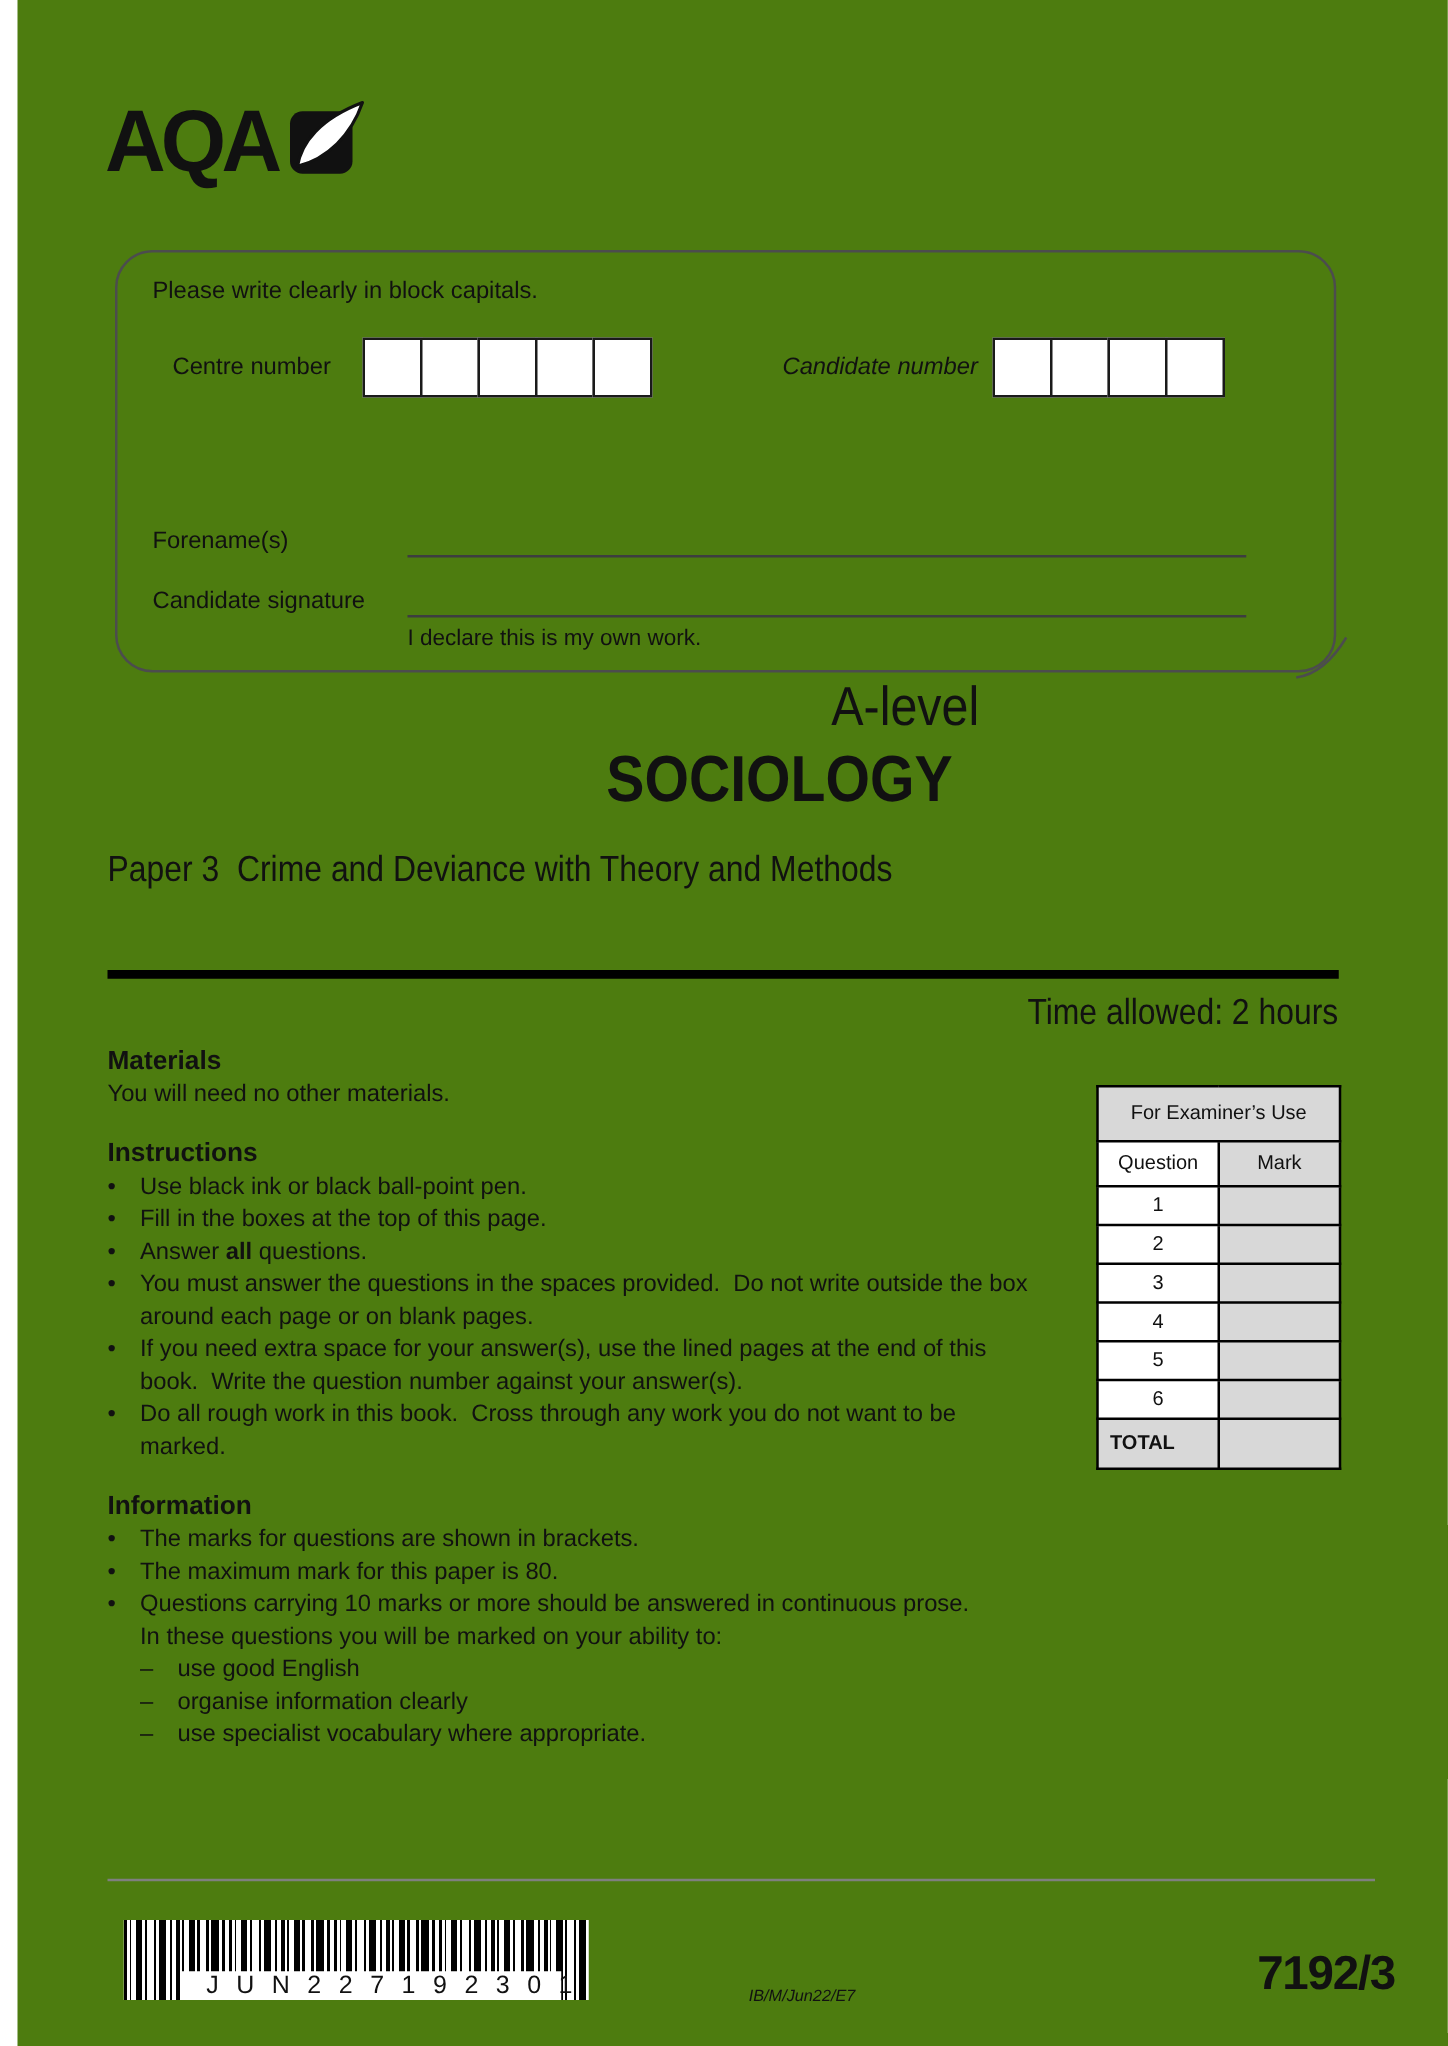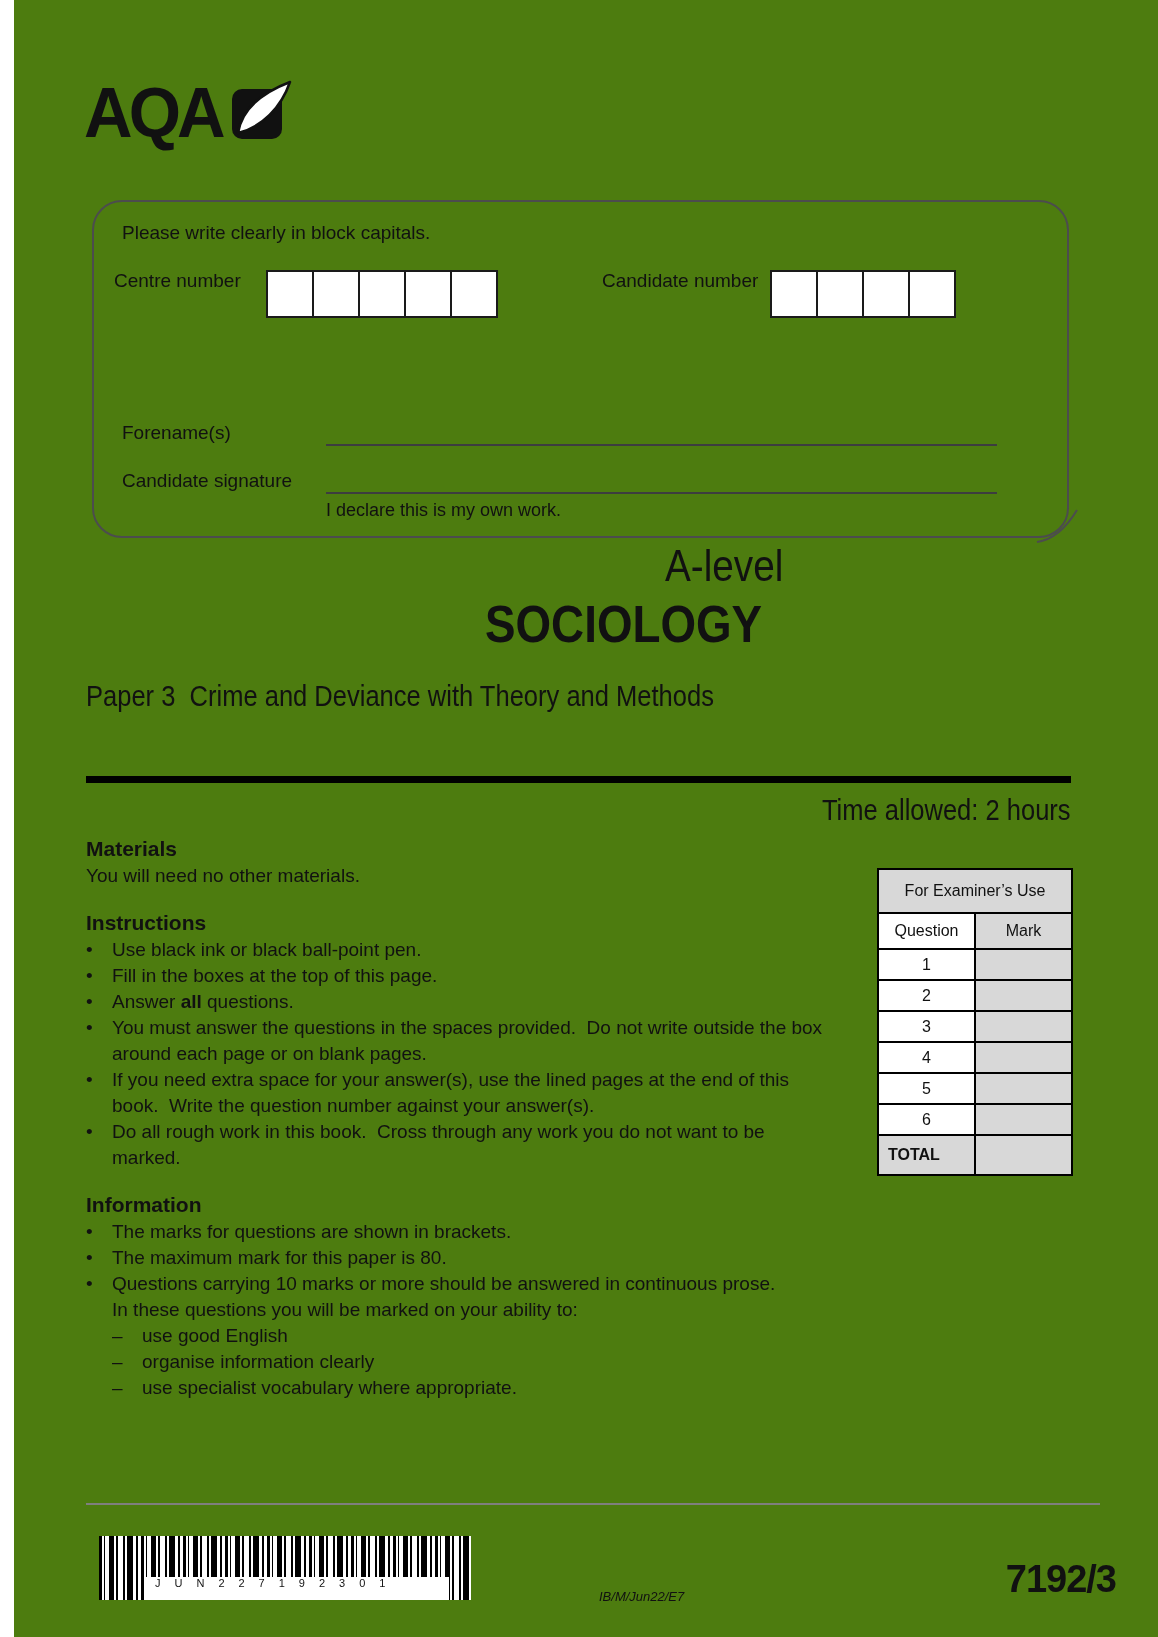--- a/index.html
+++ b/index.html
@@ -12,24 +12,24 @@
   
   .logo { position:absolute; left:70px; top:78px; display:flex; align-items:flex-start; }
   .logo-text { font-size:70px; font-weight:800; letter-spacing:-4px; line-height:1;
     transform:scaleX(.96); transform-origin:0 0; }
   .logo-leaf { margin-left:2px; margin-top:2px; }
   
   .cand-box { position:absolute; left:78px; top:200px; width:977px; height:338px;
     border:2px solid #4c4c4e; border-radius:30px; }
   .cand-tail { position:absolute; right:-14px; bottom:-10px; }
   .pwc { position:absolute; left:28px; top:20px; font-size:19px; }
-  .numbers-row { position:absolute; left:20px; top:68px; right:40px; display:flex; }
+  .numbers-row { position:absolute; left:44px; top:68px; right:40px; display:flex; align-items:center; }
   .num-label { font-size:19px; }
   .lbl-centre { width:152px; }
-  .lbl-cand { width:168px; margin-left:104px; }
+  .lbl-cand { width:168px; margin-left:104px;font-style:italic; }
   .cells { display:flex; }
   .cell { width:48px; height:48px; background:#fff; border:2px solid #1a1a1a; margin-left:-2px; }
   .cell:first-child { margin-left:0; }
   .field-row { position:absolute; left:28px; right:70px; height:44px; display:flex; align-items:flex-end; }
   .field-label { width:204px; font-size:19px; padding-bottom:2px; }
   .field-line { flex:1; border-bottom:2px solid var(--line); height:100%; }
   .row-surname { top:152px; } .row-forename { top:200px; } .row-signature { top:248px; }
   .declaration { position:absolute; left:232px; top:298px; font-size:18px; }
   
   .title-block { position:absolute; left:72px; top:540px;text-align:right; }
@@ -63,21 +63,21 @@
     text-align:left !important; padding-left:9px; }
   .x-total-mark { background:var(--table-grey); }
   
   .rule-thin { position:absolute; left:72px; top:1503px; width:1014px; height:2px; background:#7f7f7f; }
   .barcode { position:absolute; left:85px; top:1536px; width:372px; height:64px;
     background-image:repeating-linear-gradient(to right,
       #000 0 3px,#fff 3px 5px,#000 5px 6px,#fff 6px 10px,#000 10px 15px,#fff 15px 17px,
       #000 17px 19px,#fff 19px 24px,#000 24px 26px,#fff 26px 28px,#000 28px 34px,#fff 34px 37px,
       #000 37px 39px,#fff 39px 42px); }
   .barcode-text { position:absolute; left:46px; right:22px; bottom:0; height:23px; background:#fff;
-    font-size:11px; letter-spacing:14px; white-space:nowrap; padding-left:10px; font-weight:500; }
+    font-size:20px; letter-spacing:14px; white-space:nowrap; padding-left:20px; font-weight:500; }
   .footer-code { position:absolute; left:585px; top:1589px; font-size:13px;font-style:italic; }
   .paper-ref { position:absolute; right:56px; top:1558px; font-size:38px; font-weight:700; letter-spacing:-1px; }
 </style>
 </head>
 <body>
 
 <div class="page">
 
   <div class="logo">
     <div class="logo-text">AQA</div>

